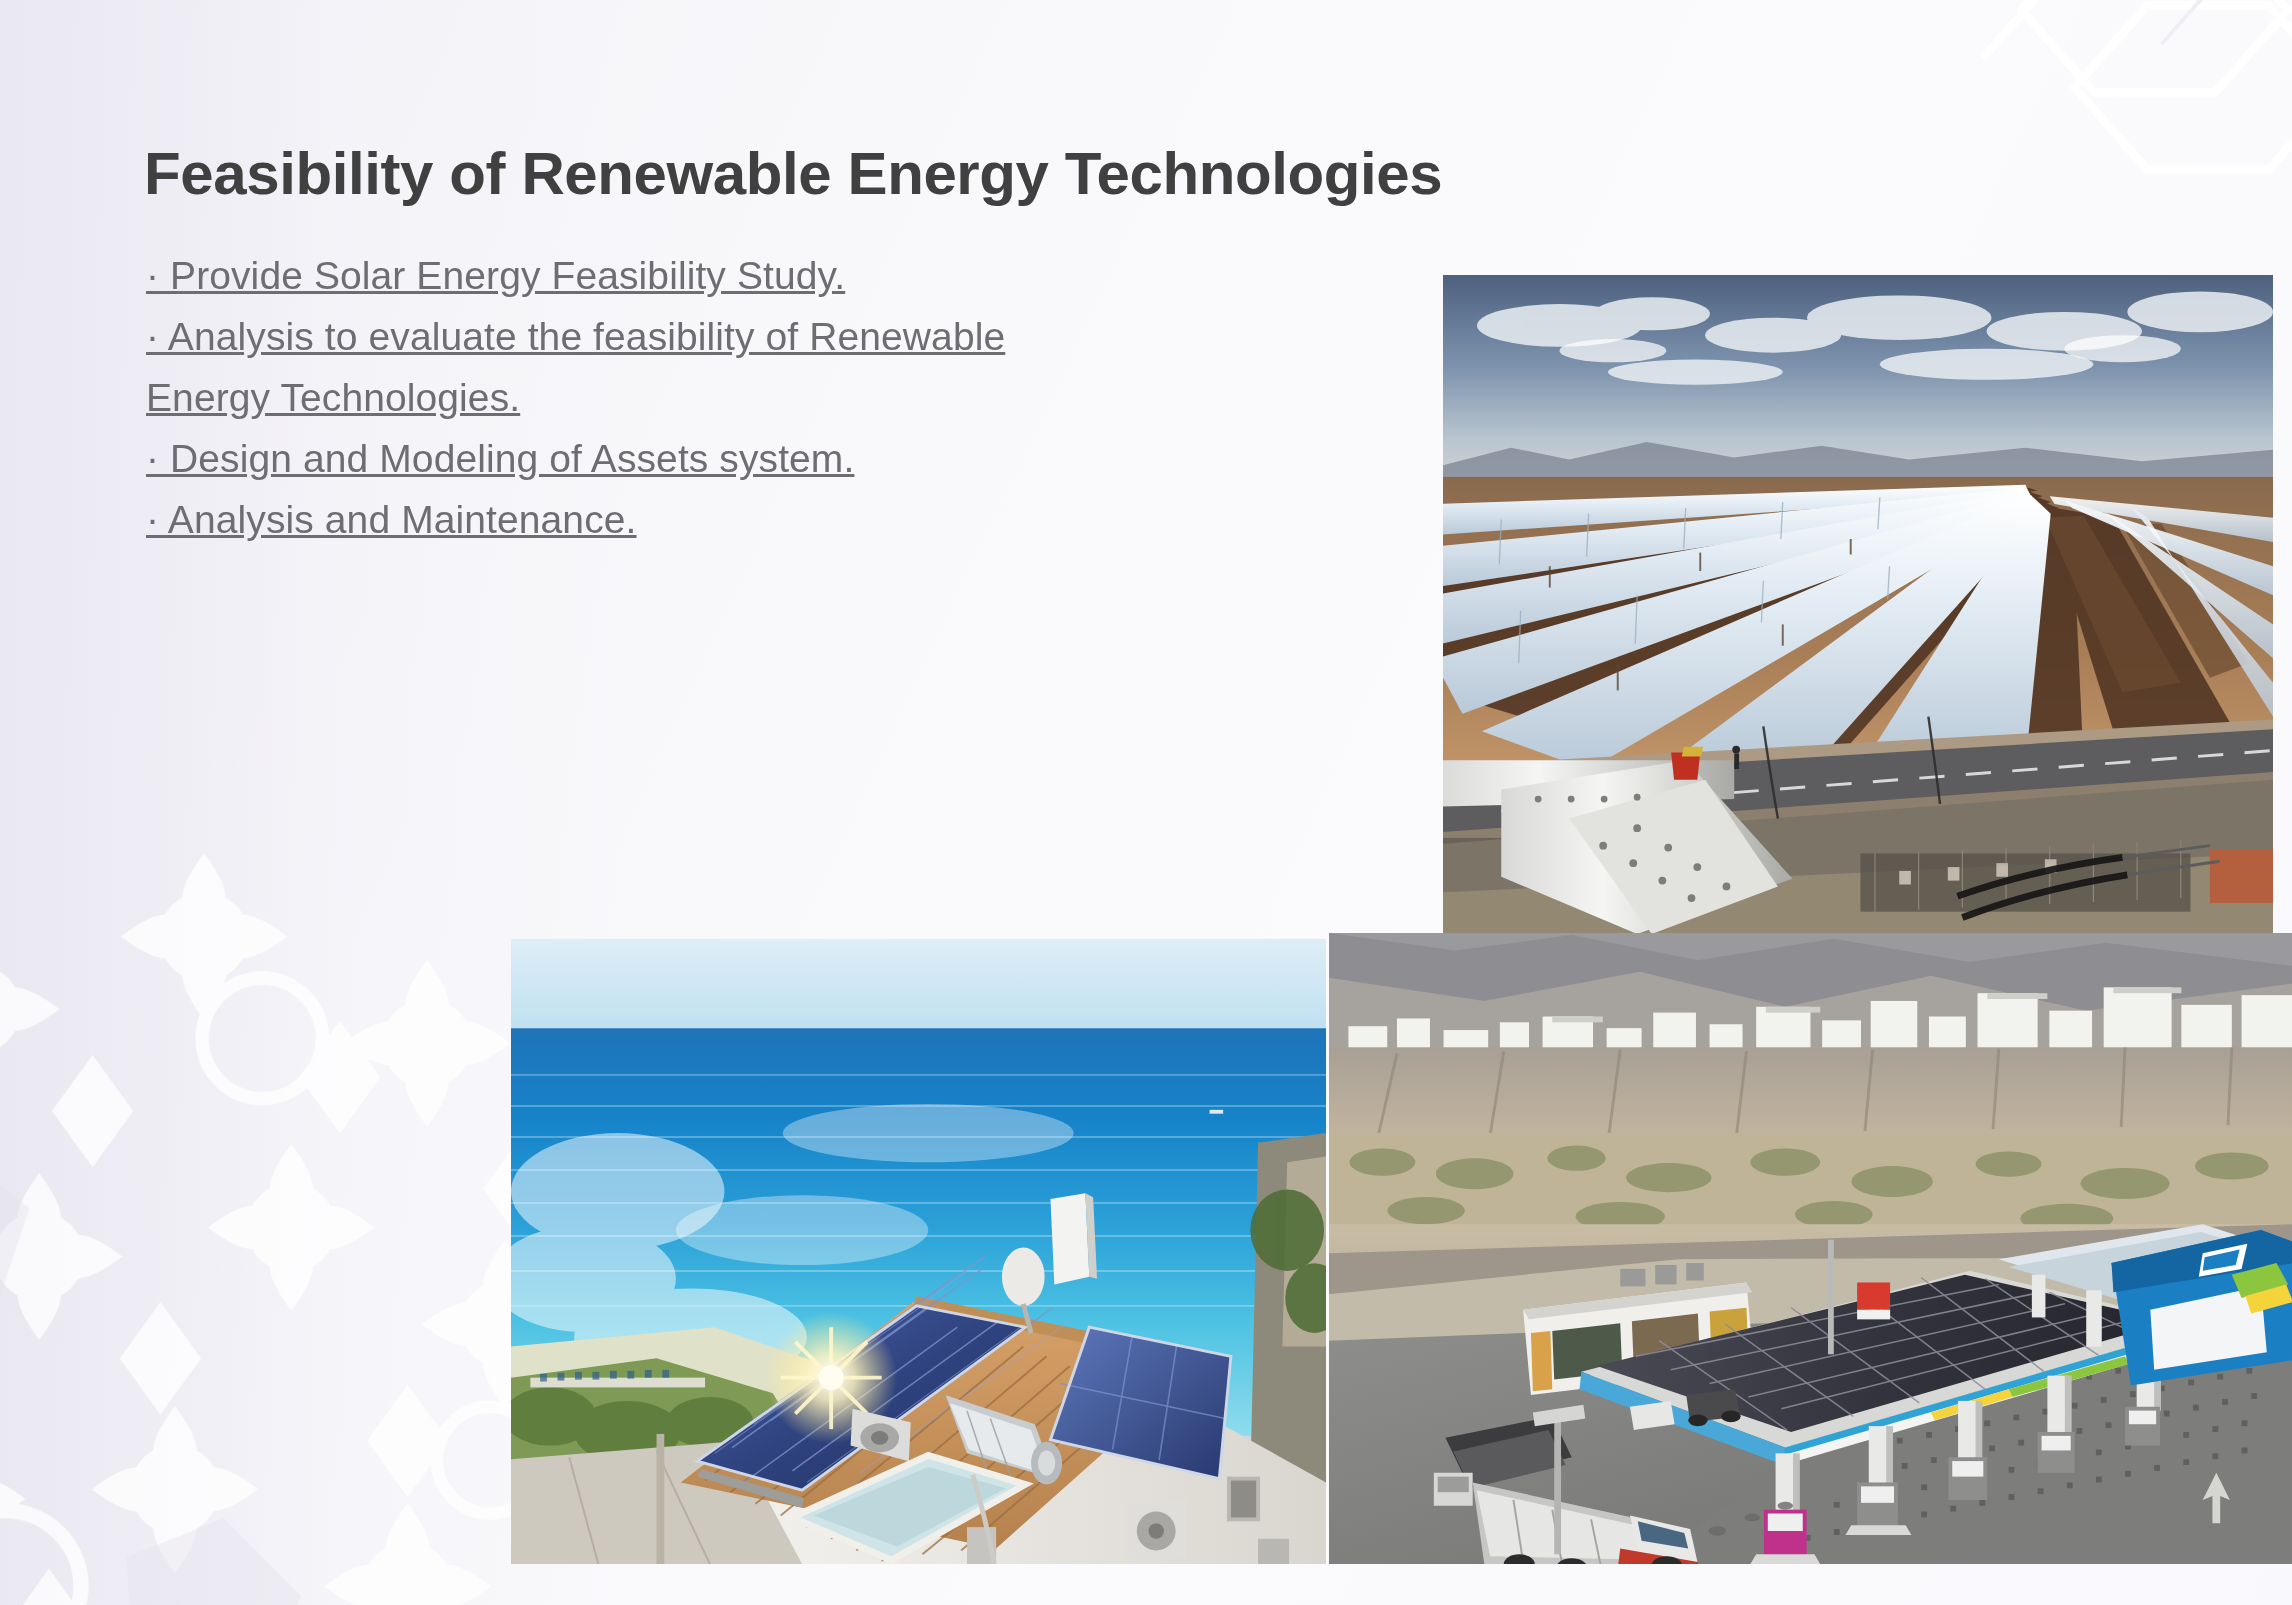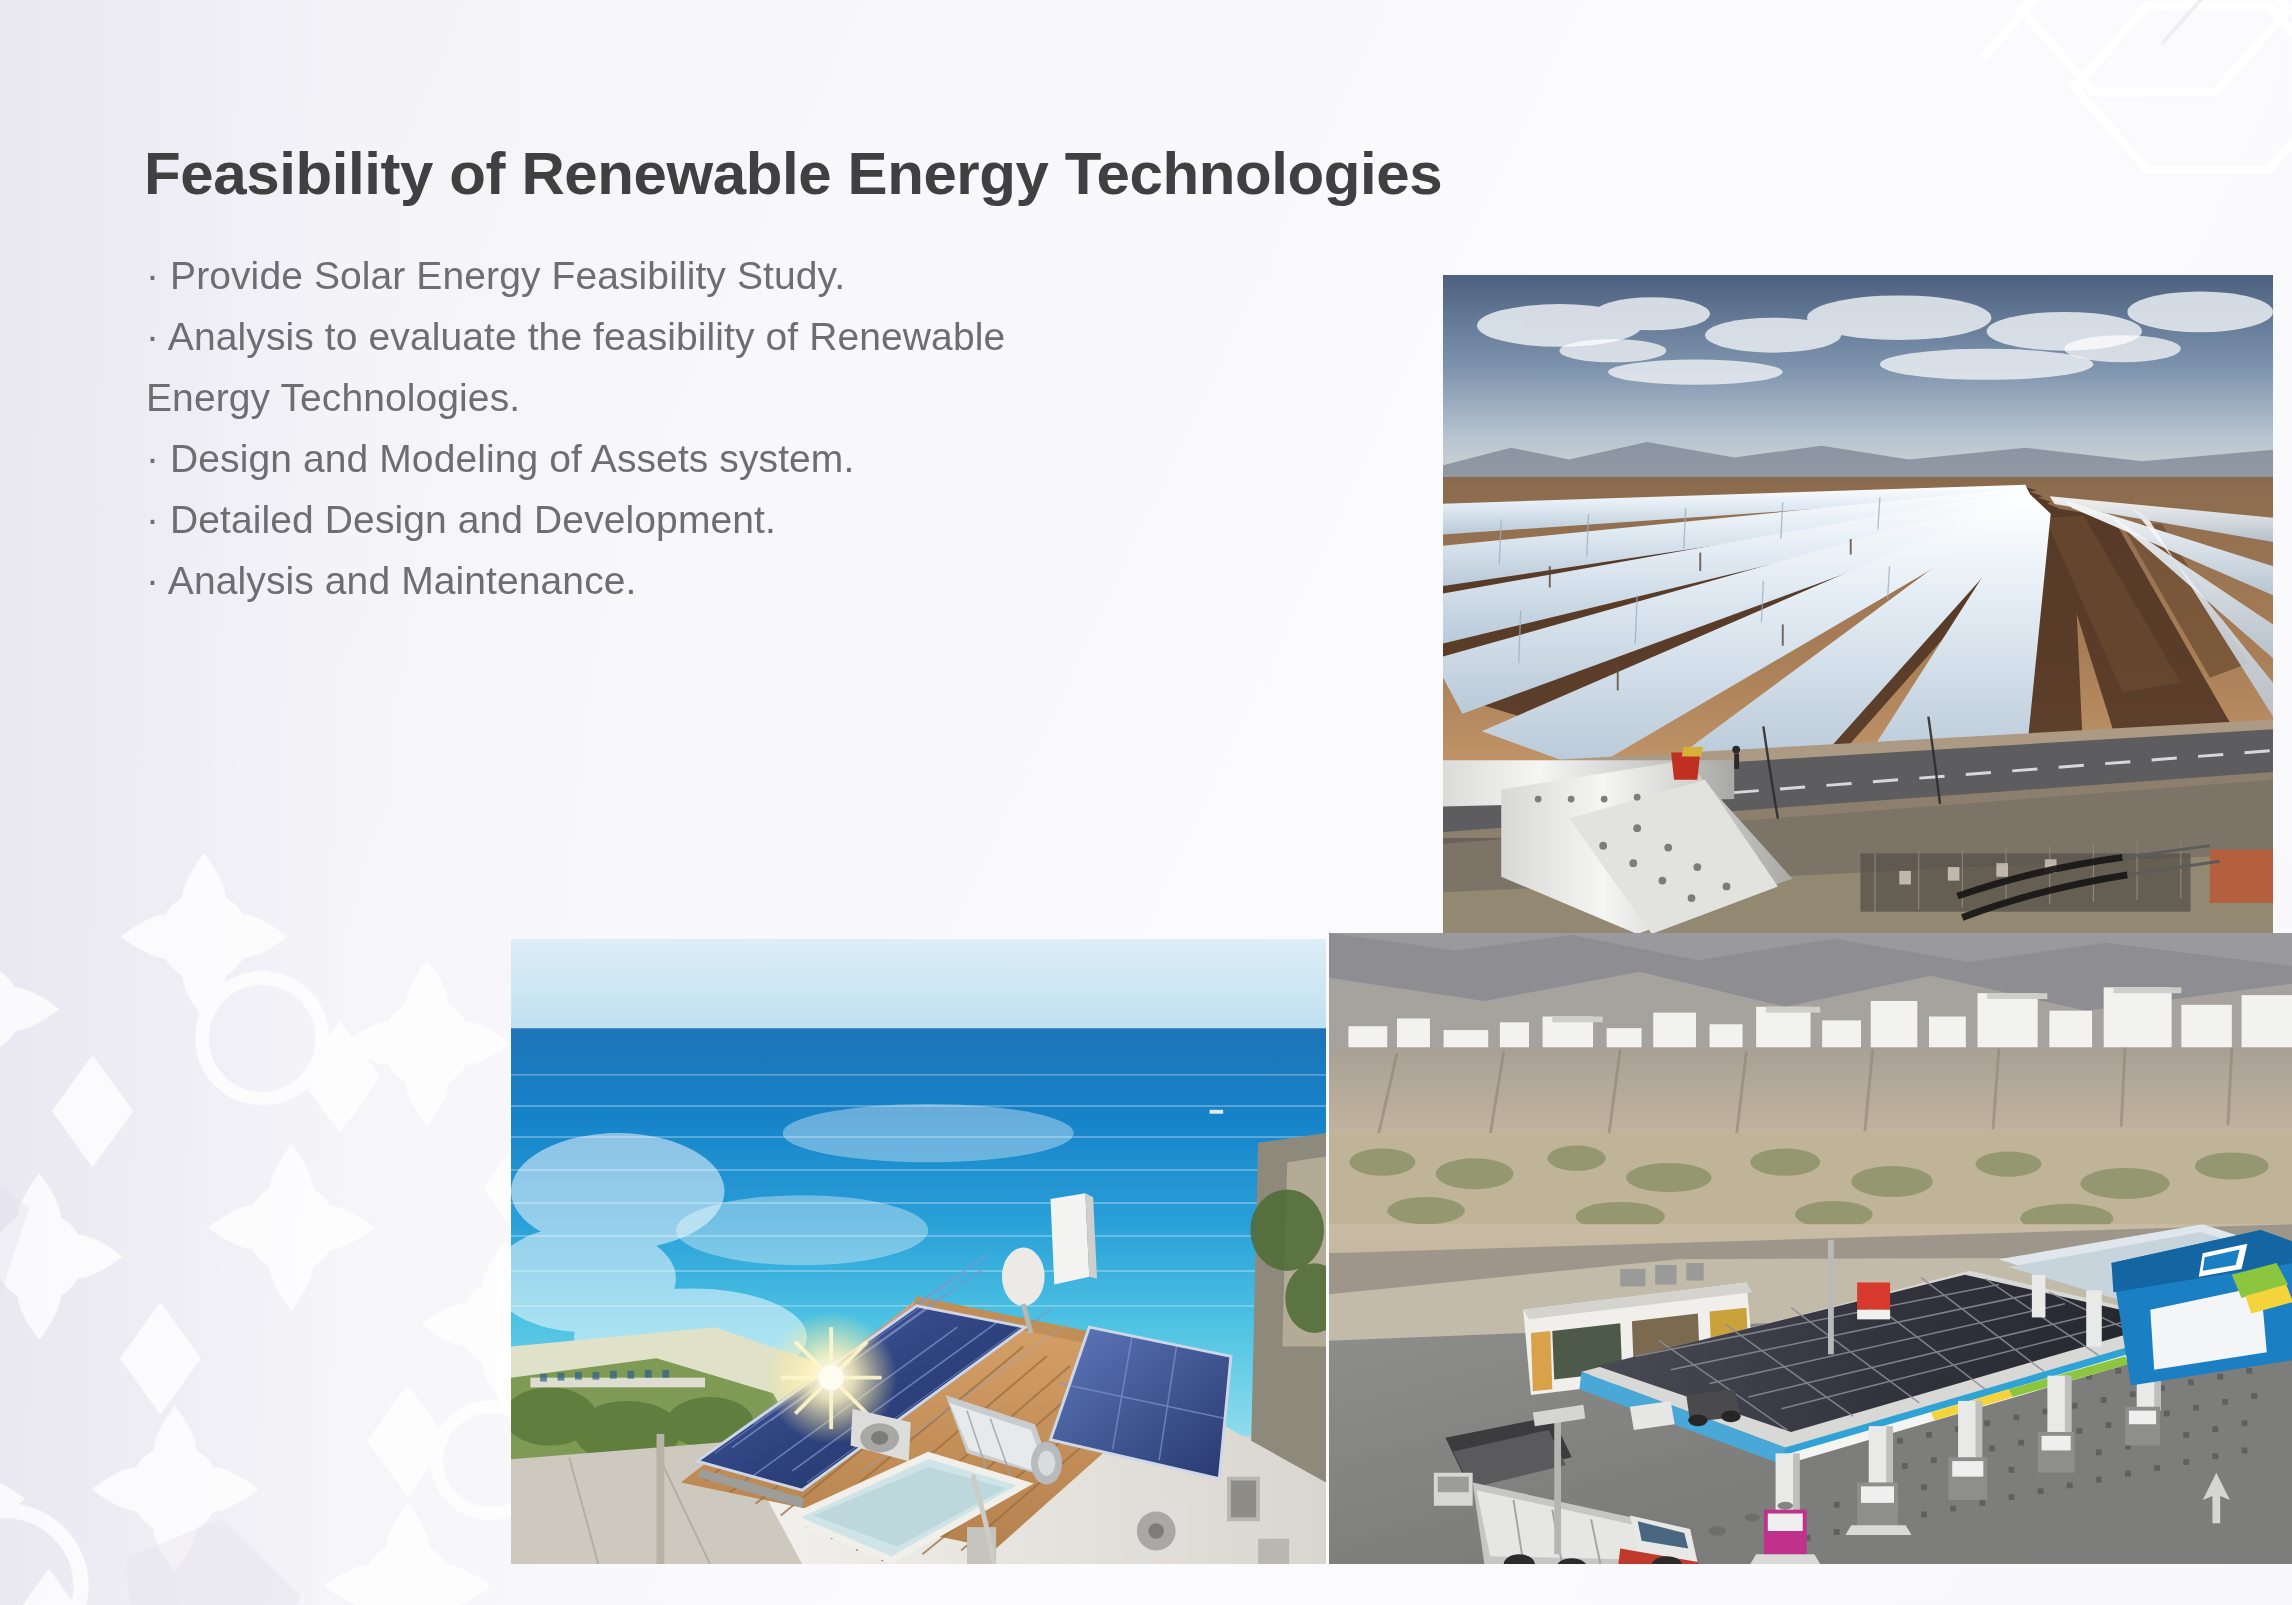--- a/index.html
+++ b/index.html
@@ -70,20 +70,21 @@
     top: 245px;
     width: 1145px;
   }
   .bullet-line {
     font-size: 39px;
     line-height: 61px;
     color: #6d6d72;
     font-weight: 400;
     letter-spacing: 0.1px;
     white-space: pre-wrap;
+    text-decoration: underline;
   }
 
   
   .photo {
     position: absolute;
     overflow: hidden;
     background: #cfd6dd;
   }
   .photo > svg { display: block; width: 100%; height: 100%; }
 
@@ -151,21 +152,20 @@
     </g>
   </svg>
 
   <div class="title">Feasibility of Renewable Energy Technologies</div>
 
   <div class="bullets">
     <div class="bullet-line">· Provide Solar Energy Feasibility Study.</div>
     <div class="bullet-line">· Analysis to evaluate the feasibility of Renewable
 Energy Technologies.</div>
     <div class="bullet-line">· Design and Modeling of Assets system.</div>
-    <div class="bullet-line">· Detailed Design and Development.</div>
     <div class="bullet-line">· Analysis and Maintenance.</div>
   </div>
 
   <div class="photo photo-csp">
     <svg viewBox="0 0 855 679" preserveAspectRatio="none">
       <defs>
         <linearGradient id="cspSky" x1="0" y1="0" x2="0" y2="1">
           <stop offset="0%" stop-color="#4d6180"></stop>
           <stop offset="45%" stop-color="#7d93ad"></stop>
           <stop offset="80%" stop-color="#b8c4cf"></stop>

